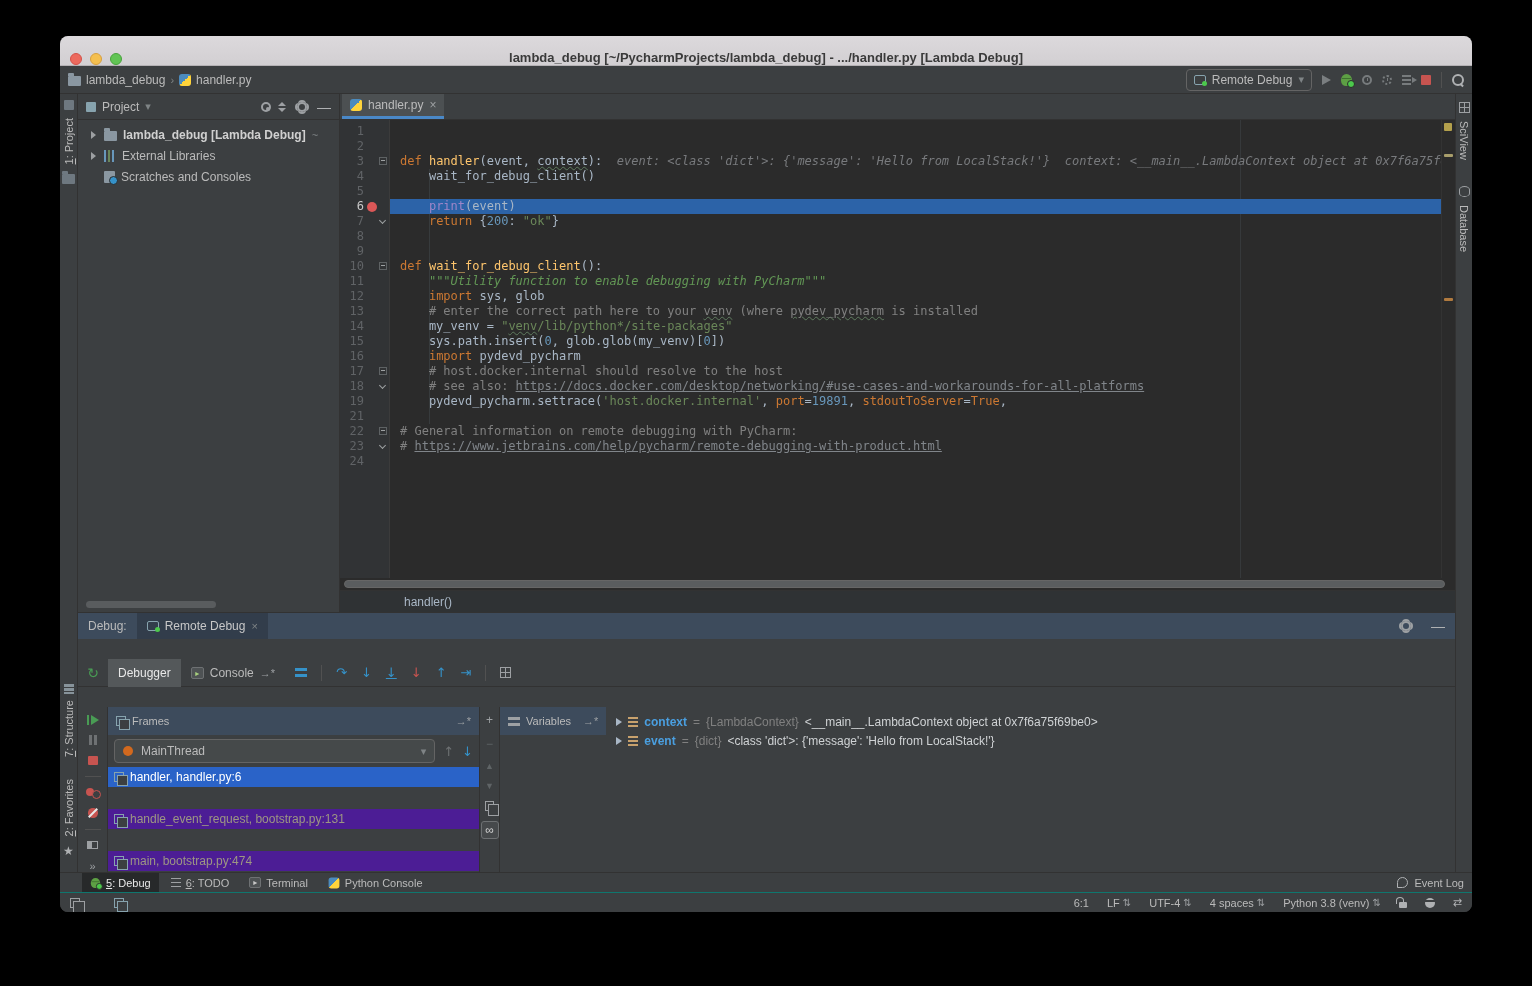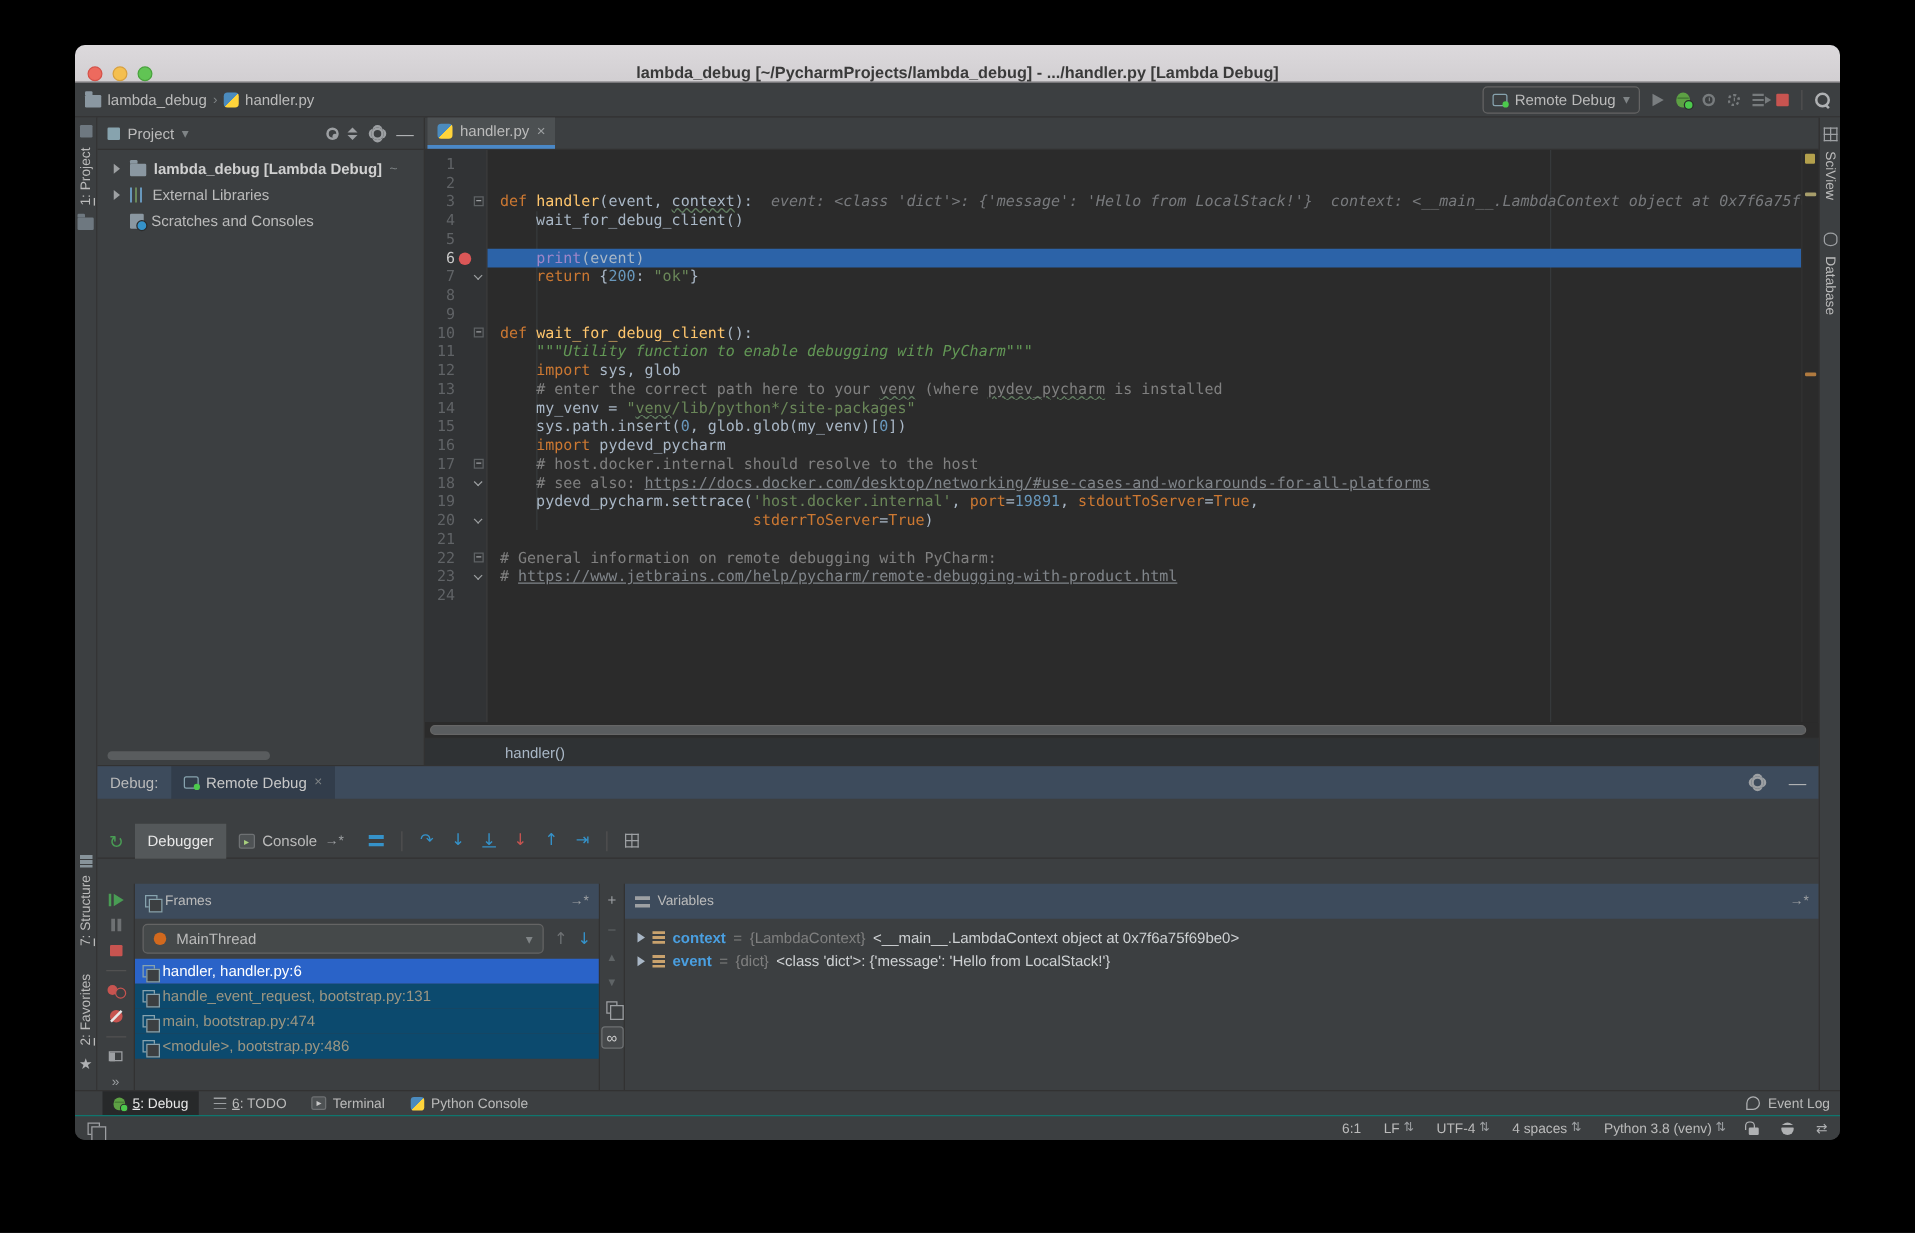--- a/index.html
+++ b/index.html
@@ -156,28 +156,28 @@
   .subheader .sp{flex:1;}
   .frames-ic{width:10px;height:10px;border:1px solid #87A3AE;}
   .frames-ic::before{content:"";position:absolute;left:2px;top:2px;width:9px;height:9px;border:1px solid #87A3AE;background:#3C3F41;}
   .threadrow{height:32px;display:flex;align-items:center;gap:8px;padding:0 6px;flex:none;}
   .threadcombo{flex:1;height:24px;border:1px solid #646464;border-radius:4px;background:#45494A;display:flex;align-items:center;gap:8px;padding:0 8px;color:#BBBBBB;font-size:12px;}
   .threadcombo .sp{flex:1;}
   .tdot{width:10px;height:10px;border-radius:50%;background:#D2691E;}
   #frames-list{font-size:12px;}
   .frow{height:20px;display:flex;align-items:center;gap:6px;padding:0 6px;color:#9D9783;white-space:nowrap;overflow:hidden;}
   .frow.sel{background:#2A63C8;color:#FFFFFF;}
-  .frow.lib{background:#0c4a6e;}
+  .frow.lib{background:#4c1d95;margin-top:22px;}
   
   .minibar{width:20px;flex:none;border-right:1px solid #323232;display:flex;flex-direction:column;align-items:center;padding-top:6px;gap:10px;color:#9DA0A3;font-size:12px;}
   .minibar .dis{color:#5F6466;}
   .copy-ic{width:9px;height:10px;border:1px solid #9DA0A3;}
   .copy-ic::before{content:"";position:absolute;left:2px;top:2px;width:9px;height:10px;border:1px solid #9DA0A3;background:#3C3F41;}
   .inf{width:18px;height:18px;border:1px solid #6E7173;border-radius:3px;background:#46494B;display:flex;align-items:center;justify-content:center;color:#D0D0D0;font-size:12px;}
-  .vars{flex:1;display:flex;flex-direction:column;min-width:0;text-align:right;}
+  .vars{flex:1;display:flex;min-width:0;text-align:right;}
   #vars-list{padding-top:5px;font-size:12px;}
   .vrow{height:19px;display:flex;align-items:center;gap:6px;padding-left:10px;white-space:nowrap;overflow:hidden;}
   .vtri{width:0;height:0;border-left:6px solid #A9B7C6;border-top:4px solid transparent;border-bottom:4px solid transparent;}
   .var-ic{width:10px;height:10px;background:linear-gradient(#C9A26D 0 2px,transparent 2px 4px,#C9A26D 4px 6px,transparent 6px 8px,#C9A26D 8px 10px);}
   .vname{color:#4A9FE0;font-weight:bold;}
   .vgray{color:#808080;}
   .vval{color:#CFD2D4;}
   
   .twbar{height:20px;flex:none;background:#3C3F41;border-top:1px solid #323232;display:flex;align-items:center;padding:0 8px 0 22px;color:#BBBBBB;font-size:11px;gap:4px;}
   .twtab{height:20px;display:flex;align-items:center;gap:5px;padding:0 8px;}
@@ -461,30 +461,20 @@
                   </span>
                   <span class="line-text"><span class="c-txt">    </span><span class="c-com"># see also: </span><span class="c-link">https://docs.docker.com/desktop/networking/#use-cases-and-workarounds-for-all-platforms</span></span>
                 </div>
                 <div class="code-line">
                   <span class="gutter">
                     <span class="ln">19</span>
                     <span class="bp-cell"></span>
                     <span class="fold-cell"></span>
                   </span>
                   <span class="line-text"><span class="c-txt">    pydevd_pycharm.settrace(</span><span class="c-str">'host.docker.internal'</span><span class="c-txt">, </span><span class="c-kw">port</span><span class="c-txt">=</span><span class="c-num">19891</span><span class="c-txt">, </span><span class="c-kw">stdoutToServer</span><span class="c-txt">=</span><span class="c-kw">True</span><span class="c-txt">,</span></span>
-                </div>
-                <div class="code-line">
-                  <span class="gutter">
-                    <span class="ln">20</span>
-                    <span class="bp-cell"></span>
-                    <span class="fold-cell">
-                      <span class="fold-e"></span>
-                    </span>
-                  </span>
-                  <span class="line-text"><span class="c-txt">                            </span><span class="c-kw">stderrToServer</span><span class="c-txt">=</span><span class="c-kw">True</span><span class="c-txt">)</span></span>
                 </div>
                 <div class="code-line">
                   <span class="gutter">
                     <span class="ln">21</span>
                     <span class="bp-cell"></span>
                     <span class="fold-cell"></span>
                   </span>
                   <span class="line-text"></span>
                 </div>
                 <div class="code-line">

